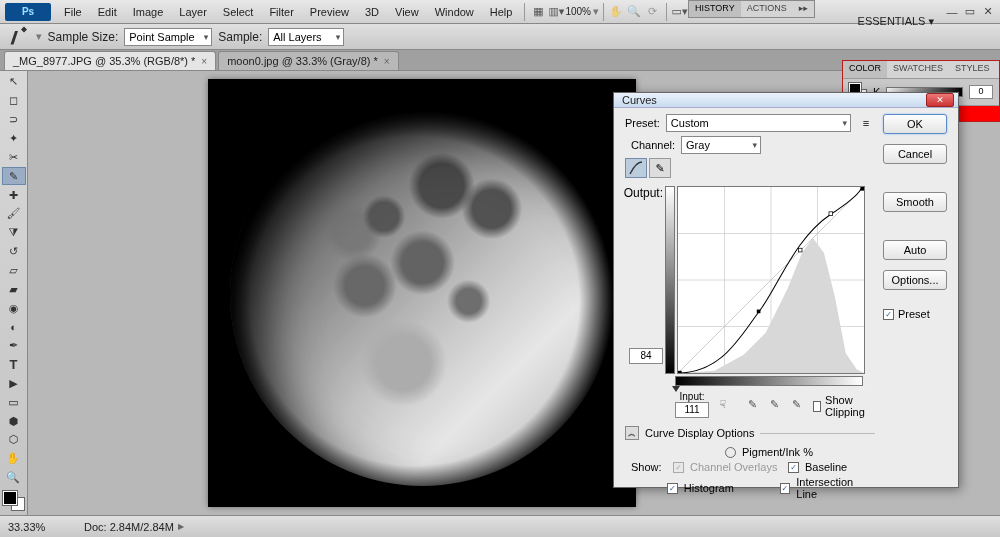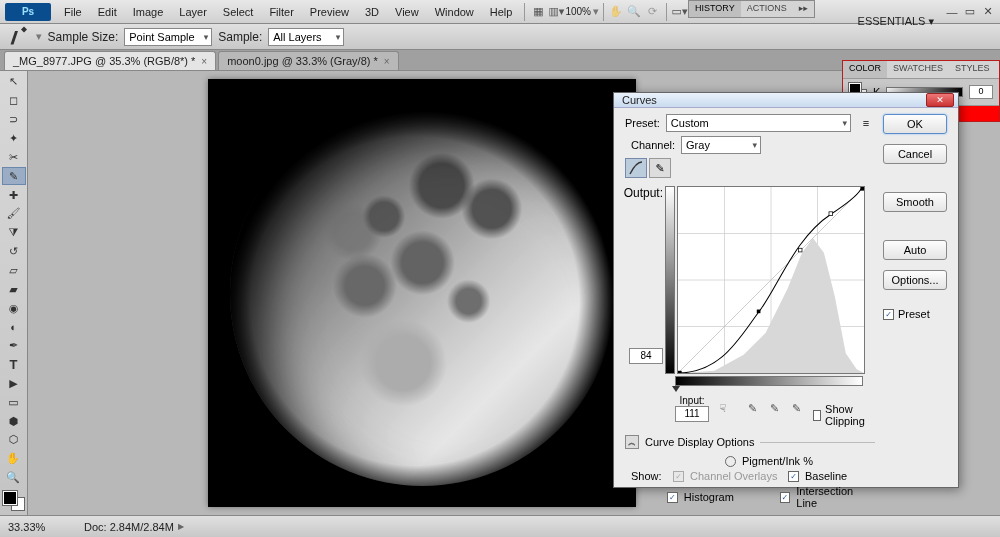--- a/index.html
+++ b/index.html
@@ -66,21 +66,21 @@
 
 .curves-dlg { position: absolute; left: 613px; top: 92px; width: 346px; height: 396px; background: #ececec; border: 1px solid #666; box-shadow: 2px 2px 10px rgba(0,0,0,.4); display: flex; flex-direction: column; }
 .dlg-title { height: 22px; background: linear-gradient(#eaf2fb,#c9dbef); display: flex; align-items: center; padding: 0 4px 0 8px; border-bottom: 1px solid #aac; }
 .dlg-title span { font-size: 11px; color: #222; }
 .dlg-close { margin-left: auto; width: 28px; height: 14px; background: linear-gradient(#e77,#c33); border: 1px solid #922; border-radius: 2px; display:flex;align-items:center;justify-content:center; color:#fff; font-size:9px; }
 .dlg-body { flex: 1; display: flex; padding: 6px 11px; gap: 8px; }
 .dlg-main { flex: 1; display: flex; flex-direction: column; }
 .dlg-side { width: 64px; display: flex; flex-direction: column; gap: 10px; }
 .dlg-btn { height: 20px; border: 1px solid #888; background: linear-gradient(#fdfdfd,#e4e4e4); border-radius: 3px; font-size: 11px; display:flex;align-items:center;justify-content:center; cursor: default; }
 .dlg-btn.primary { border-color:#5a8dc8; box-shadow: 0 0 2px #7ab0ee; }
-.dlg-check { display:flex; align-items:center; gap:4px; font-size:11px; margin-top:13px; }
+.dlg-check { display:flex; align-items:center; gap:4px; font-size:11px; margin-top:4px; }
 .row { display:flex; align-items:center; gap:6px; margin-bottom:4px; }
 .dlg-select { flex:1; height:18px; border:1px solid #888; background:#fff; padding:0 14px 0 4px; position:relative; display:flex; align-items:center; }
 .dlg-select::after{content:'▾';position:absolute;right:3px;font-size:9px;color:#555;}
 .curve-tools { display:flex; gap:2px; margin-bottom:4px;}
 .ct-btn { width:22px; height:20px; border:1px solid #999; background:#ddd; display:flex;align-items:center;justify-content:center; }
 .ct-btn.sel { background:#bcd; border-color:#78a; }
 .graph-wrap { display:flex; gap:2px; }
 .out-col { display:flex; flex-direction:column; justify-content:space-between; align-items:flex-end; width:38px; padding-bottom:10px;}
 .out-col .lbl { font-size:12px; }
 .out-val { width:34px; height:16px; border:1px solid #888; background:#fff; text-align:center; font-size:10px; line-height:14px;}

